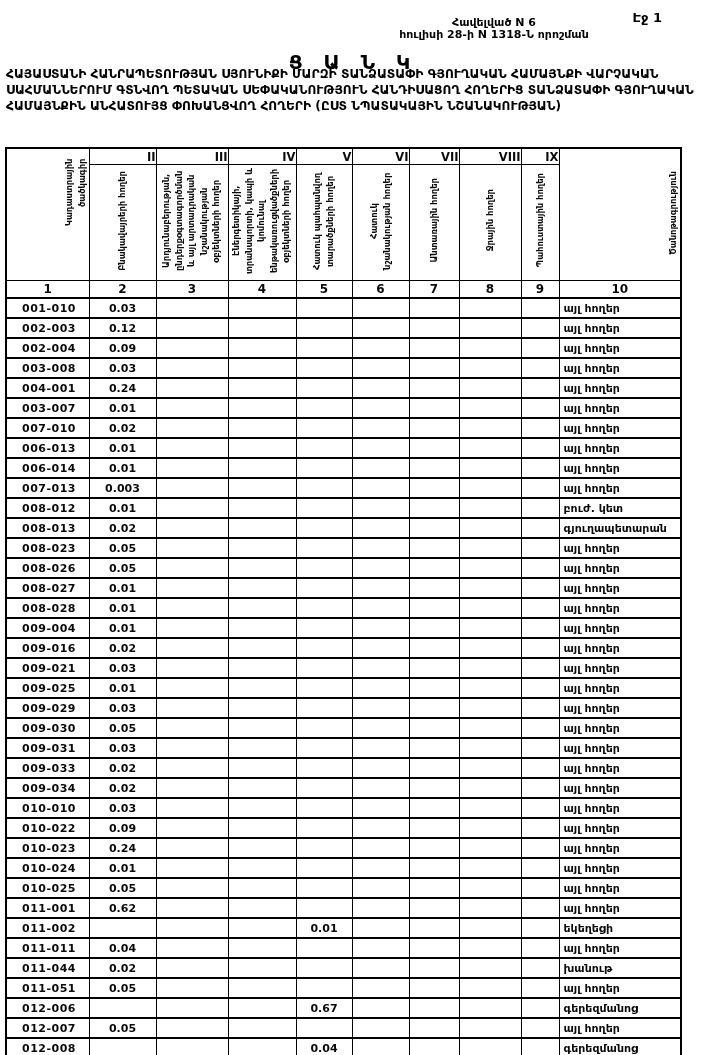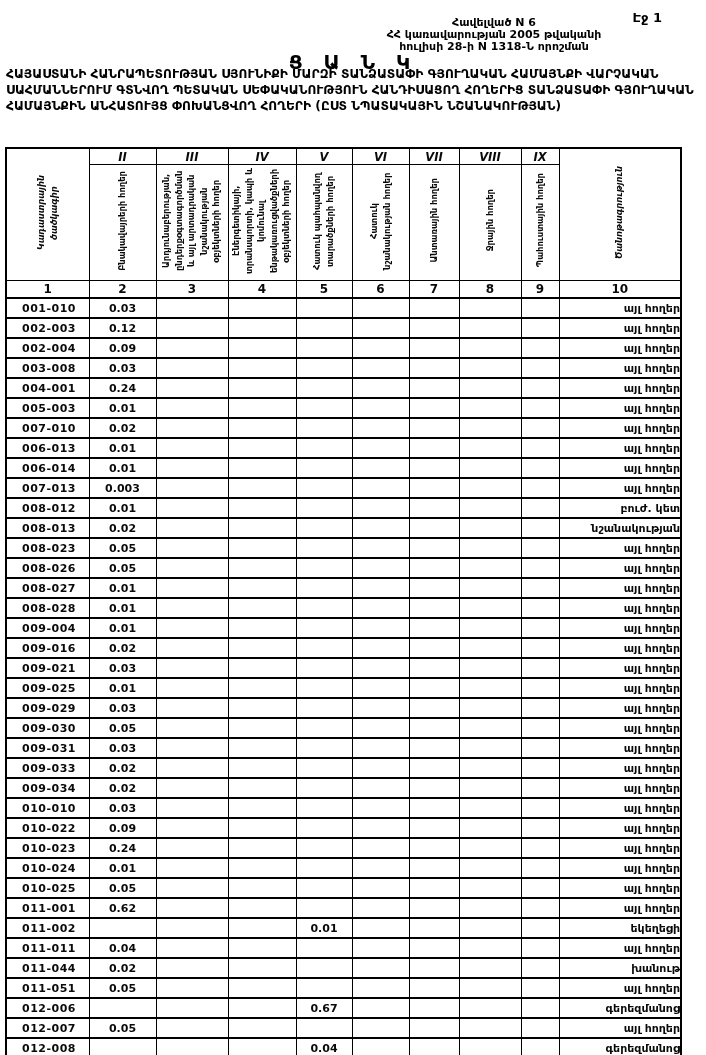--- a/index.html
+++ b/index.html
@@ -32,50 +32,49 @@
 
   table.land-table {
     position:absolute; top:147px; left:5px;
     width:675px; border-collapse:collapse; table-layout:fixed;
     border:2px solid #000;
   }
   .land-table th, .land-table td {
     border:1px solid #000; padding:0; overflow:hidden;
     font-weight:bold; color:#0a0a0a;
   }
-  .land-table thead tr.numerals th { height:15px; font-size:11.5px; text-align:center;font-style:italic; }
+  .land-table thead tr.numerals th { height:15px; font-size:11.5px; text-align:right; }
   .land-table thead tr.vheads th { height:115px; vertical-align:middle; text-align:center; }
   .land-table thead tr.numbers th { height:16px; font-size:12px; text-align:center; border-bottom:2px solid #000; }
   .land-table tbody td {
     height:18px; font-size:11px; border-bottom:2px solid #000;
   }
   td.code { text-align:left; padding-left:15px; font-size:11.5px; letter-spacing:0.5px; }
   td.val  { text-align:center; }
-  td.note { text-align:right; padding-left:4px; }
+  td.note { text-align:left; padding-left:4px; }
 
   .vtext {
     writing-mode:vertical-rl;
     transform:rotate(180deg);
     display:inline-block;
     max-height:108px;
     font-size:8.4px; line-height:1.5; font-weight:bold;
     white-space:normal;
   }
   .vtext.tall { height:106px; }
 </style>
 </head>
 <body>
 
 <div class="page">
 
   <div class="page-label">Էջ 1</div>
 
   <div class="appendix">
     <div>Հավելված N 6</div>
-    <div>ՀՀ կառավարության 2005 թվականի</div>
     <div>հուլիսի 28-ի N 1318-Ն որոշման</div>
   </div>
 
   <div class="list-heading">Ց Ա Ն Կ</div>
 
   <div class="doc-title">ՀԱՅԱՍՏԱՆԻ ՀԱՆՐԱՊԵՏՈՒԹՅԱՆ ՍՅՈՒՆԻՔԻ ՄԱՐԶԻ ՏԱՆՁԱՏԱՓԻ ԳՅՈՒՂԱԿԱՆ ՀԱՄԱՅՆՔԻ ՎԱՐՉԱԿԱՆ ՍԱՀՄԱՆՆԵՐՈՒՄ ԳՏՆՎՈՂ ՊԵՏԱԿԱՆ ՍԵՓԱԿԱՆՈՒԹՅՈՒՆ ՀԱՆԴԻՍԱՑՈՂ ՀՈՂԵՐԻՑ ՏԱՆՁԱՏԱՓԻ ԳՅՈՒՂԱԿԱՆ ՀԱՄԱՅՆՔԻՆ ԱՆՀԱՏՈՒՅՑ ՓՈԽԱՆՑՎՈՂ ՀՈՂԵՐԻ (ԸՍՏ ՆՊԱՏԱԿԱՅԻՆ ՆՇԱՆԱԿՈՒԹՅԱՆ)</div>
 
   <table class="land-table">
     <colgroup>
       <col style="width:83px">
@@ -180,21 +179,21 @@
           <td class="val"></td>
           <td class="val"></td>
           <td class="val"></td>
           <td class="val"></td>
           <td class="val"></td>
           <td class="val"></td>
           <td class="val"></td>
           <td class="note">այլ հողեր</td>
         </tr>
         <tr>
-          <td class="code">005-003</td>
+          <td class="code">003-007</td>
           <td class="val">0.01</td>
           <td class="val"></td>
           <td class="val"></td>
           <td class="val"></td>
           <td class="val"></td>
           <td class="val"></td>
           <td class="val"></td>
           <td class="val"></td>
           <td class="note">այլ հողեր</td>
         </tr>
@@ -261,21 +260,21 @@
         <tr>
           <td class="code">008-013</td>
           <td class="val">0.02</td>
           <td class="val"></td>
           <td class="val"></td>
           <td class="val"></td>
           <td class="val"></td>
           <td class="val"></td>
           <td class="val"></td>
           <td class="val"></td>
-          <td class="note" style="position: relative;">նշանակության</td>
+          <td class="note" style="position: relative;">գյուղապետարան</td>
         </tr>
         <tr>
           <td class="code">008-023</td>
           <td class="val">0.05</td>
           <td class="val"></td>
           <td class="val"></td>
           <td class="val"></td>
           <td class="val"></td>
           <td class="val"></td>
           <td class="val"></td>

